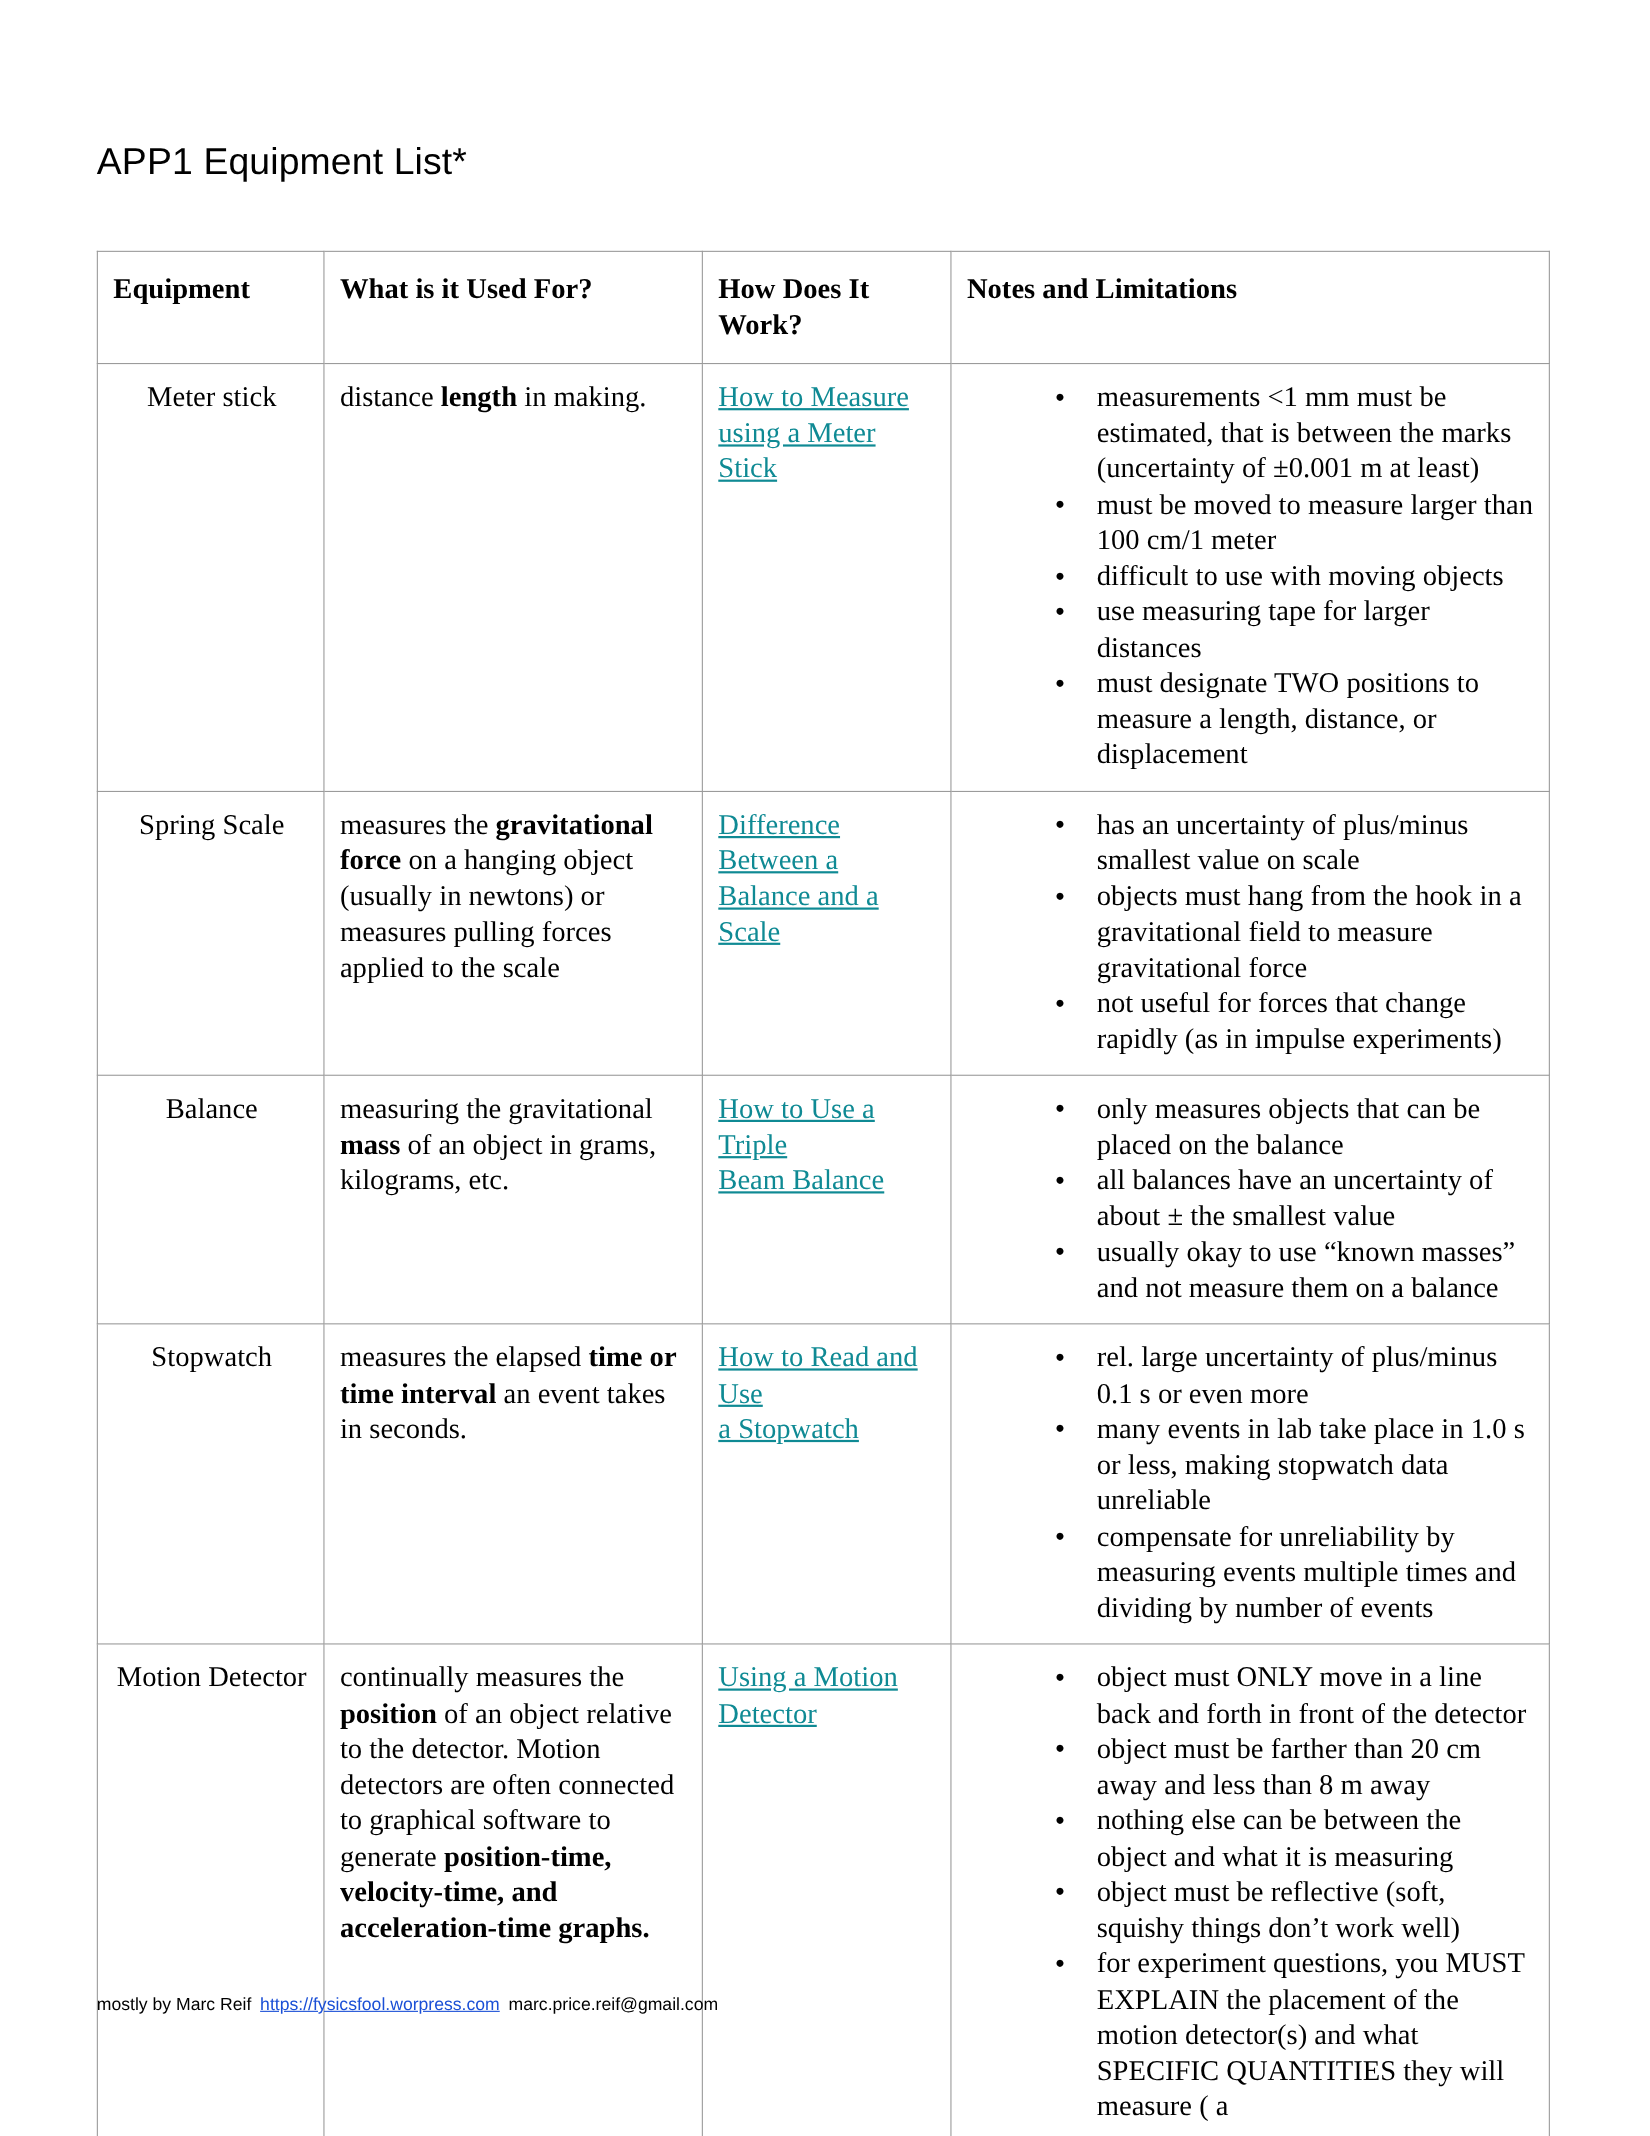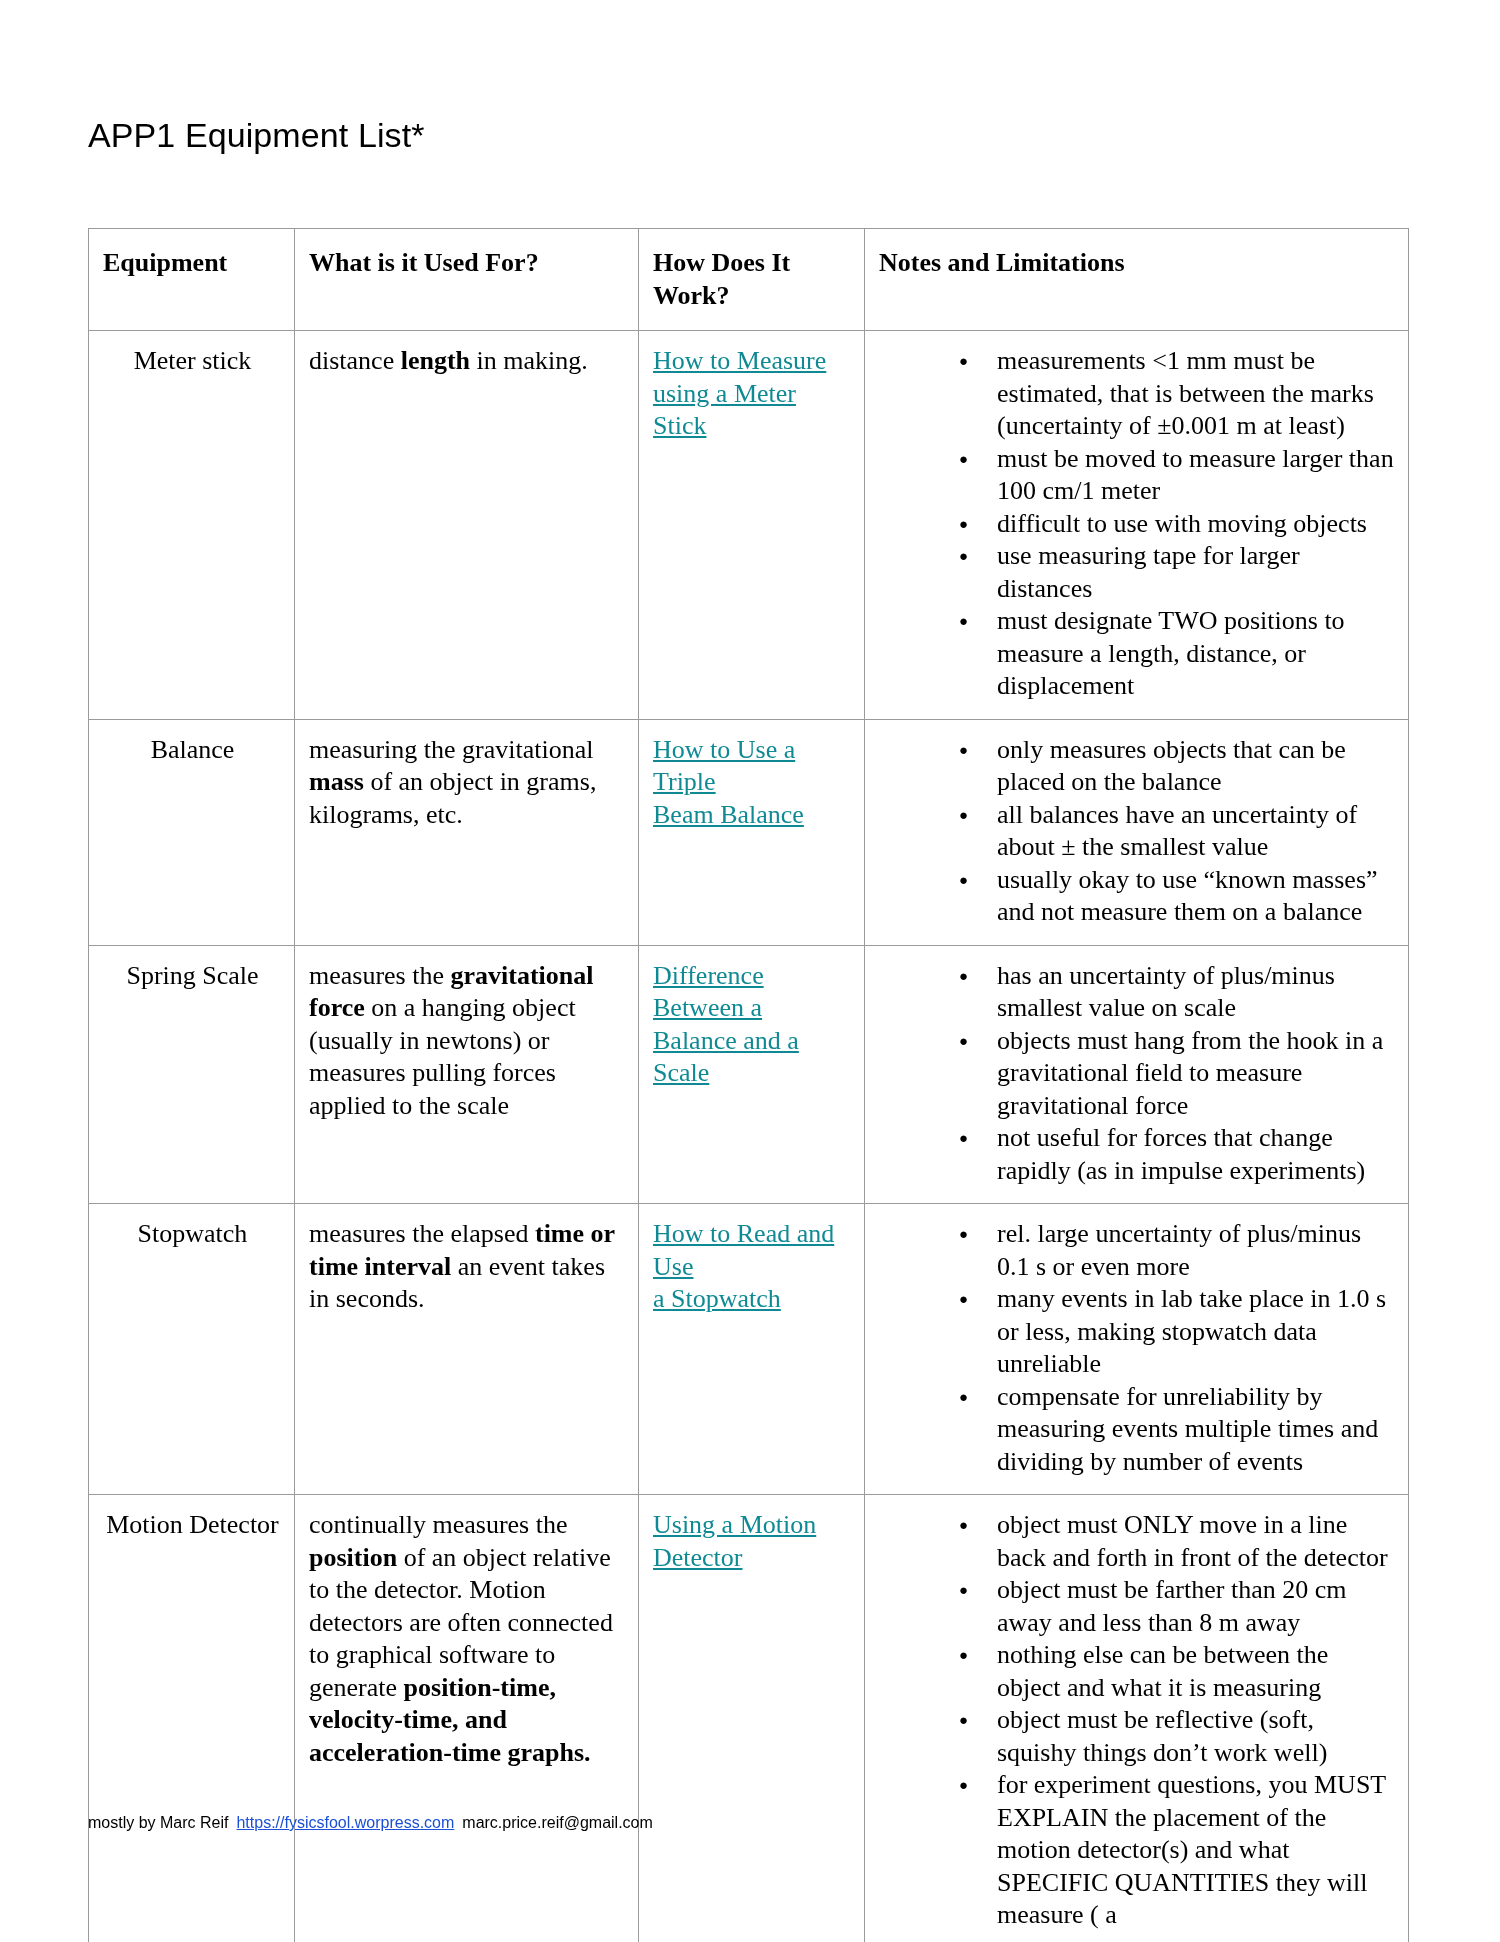--- a/index.html
+++ b/index.html
@@ -19,21 +19,21 @@
     position: absolute;
     left: 0; top: 0;
     width: 1500px;
     height: 1942px;
     box-sizing: border-box;
     padding: 0;
   }
   .doc-title {
     position: absolute;
     left: 88px;
-    top: 116px;
+    top: 128px;
     font-family: "Liberation Sans", "DejaVu Sans", sans-serif;
     font-size: 34px;
     font-weight: 400;
     color: #000;
     letter-spacing: 0.1px;
     white-space: nowrap;
   }
   table.equip {
     position: absolute;
     left: 88px;
@@ -149,41 +149,41 @@
             <li>measurements &lt;1 mm must be estimated, that is between the marks (uncertainty of ±0.001 m at least)</li>
             <li>must be moved to measure larger than 100 cm/1 meter</li>
             <li>difficult to use with moving objects</li>
             <li>use measuring tape for larger distances</li>
             <li>must designate TWO positions to measure a length, distance, or displacement</li>
           </ul>
         </td>
       </tr>
 
       <tr>
+        <td class="cell-equipment">Spring Scale</td>
+        <td class="cell-usedfor"><span>measures the </span><b>gravitational force</b><span> on a hanging object (usually in newtons) or measures pulling forces applied to the scale</span></td>
+        <td class="cell-howworks"><span class="link"><span>Difference Between a</span><br><span>Balance and a Scale</span></span></td>
+        <td class="cell-notes">
+          <ul class="bullets">
+            <li>has an uncertainty of plus/minus smallest value on scale</li>
+            <li>objects must hang from the hook in a gravitational field to measure gravitational force</li>
+            <li>not useful for forces that change rapidly (as in impulse experiments)</li>
+          </ul>
+        </td>
+      </tr>
+
+      <tr>
         <td class="cell-equipment">Balance</td>
         <td class="cell-usedfor"><span>measuring the gravitational </span><b>mass</b><span> of an object in grams, kilograms, etc.</span></td>
         <td class="cell-howworks"><span class="link"><span>How to Use a Triple</span><br><span>Beam Balance</span></span></td>
         <td class="cell-notes">
           <ul class="bullets">
             <li>only measures objects that can be placed on the balance</li>
             <li>all balances have an uncertainty of about ± the smallest value</li>
             <li>usually okay to use “known masses” and not measure them on a balance</li>
-          </ul>
-        </td>
-      </tr>
-
-      <tr>
-        <td class="cell-equipment">Spring Scale</td>
-        <td class="cell-usedfor"><span>measures the </span><b>gravitational force</b><span> on a hanging object (usually in newtons) or measures pulling forces applied to the scale</span></td>
-        <td class="cell-howworks"><span class="link"><span>Difference Between a</span><br><span>Balance and a Scale</span></span></td>
-        <td class="cell-notes">
-          <ul class="bullets">
-            <li>has an uncertainty of plus/minus smallest value on scale</li>
-            <li>objects must hang from the hook in a gravitational field to measure gravitational force</li>
-            <li>not useful for forces that change rapidly (as in impulse experiments)</li>
           </ul>
         </td>
       </tr>
 
       <tr>
         <td class="cell-equipment">Stopwatch</td>
         <td class="cell-usedfor"><span>measures the elapsed </span><b>time or time interval</b><span> an event takes in seconds.</span></td>
         <td class="cell-howworks"><span class="link"><span>How to Read and Use</span><br><span>a Stopwatch</span></span></td>
         <td class="cell-notes">
           <ul class="bullets">

